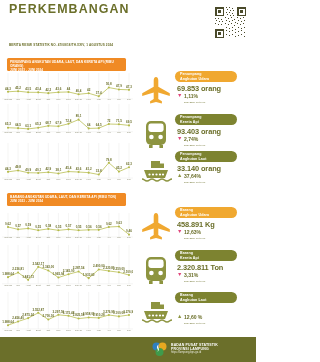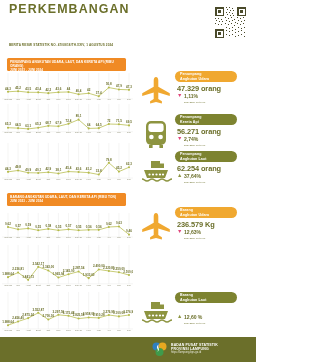--- a/index.html
+++ b/index.html
@@ -544,40 +544,40 @@
     </div>
 
   <div class="kpi orange" style="left:136px;top:70px;">
     <svg class="icon" viewBox="0 0 36 36">
       <path d="M18 4c1.5 0 2.3 1.6 2.3 3.6v6.2l11.5 6.4v2.9l-11.5-3.5v6.3l3.6 2.4v2.3L18 28.9l-5.9 1.7v-2.3l3.6-2.4v-6.3L4.2 23.1v-2.9l11.5-6.4V7.6C15.7 5.6 16.5 4 18 4z" fill="#f0a830"></path>
     </svg>
     <div class="pill">
       <div>Penumpang</div>
       <div>Angkutan Udara</div>
     </div>
-    <div class="val">47.329 orang</div>
+    <div class="val">69.853 orang</div>
     <div class="arrow down">▼</div>
     <div class="delta">1,11%</div>
     <div class="note">Juni 2024 (m-to-m)</div>
   </div>
 
   <div class="kpi green" style="left:136px;top:113px;">
     <svg class="icon" viewBox="0 0 36 36">
       <rect x="8" y="5" width="20" height="24" rx="5" fill="#8d9440"></rect>
       <rect x="10.4" y="7.6" width="15.2" height="8.4" rx="2.4" fill="#fff"></rect>
       <circle cx="13.4" cy="21" r="2.3" fill="#fff"></circle>
         <circle cx="22.6" cy="21" r="2.3" fill="#fff"></circle>
       <rect x="11" y="29" width="3.6" height="3" fill="#8d9440"></rect>
         <rect x="21.4" y="29" width="3.6" height="3" fill="#8d9440"></rect>
     </svg>
     <div class="pill">
       <div>Penumpang</div>
       <div>Kereta Api</div>
     </div>
-    <div class="val">56.271 orang</div>
+    <div class="val">93.403 orang</div>
     <div class="arrow down">▼</div>
     <div class="delta">2,74%</div>
     <div class="note">Juni 2024 (m-to-m)</div>
   </div>
 
   <div class="kpi green" style="left:136px;top:150px;">
     <svg class="icon" viewBox="0 0 36 36">
       <rect x="13" y="8" width="9" height="7" fill="#8d9440"></rect>
       <rect x="22" y="10.5" width="4" height="4.5" fill="#8d9440"></rect>
       <path d="M6 17h24l-3 8H9z" fill="#8d9440"></path>
@@ -587,40 +587,58 @@
           <circle cx="18.5" cy="21.5" r="1.1"></circle>
           <circle cx="22" cy="21.5" r="1.1"></circle>
           <circle cx="25" cy="21.5" r="1.1"></circle>
         </g>
       <path d="M4 26c2.5 0 2.5 2 5 2s2.5-2 5-2 2.5 2 5 2 2.5-2 5-2 2.5 2 5 2 2.5-2 5-2" stroke="#8d9440" stroke-width="1.6" fill="none"></path>
     </svg>
     <div class="pill">
       <div>Penumpang</div>
       <div>Angkutan Laut</div>
     </div>
-    <div class="val">62.254 orang</div>
+    <div class="val">33.140 orang</div>
     <div class="arrow up">▲</div>
     <div class="delta">37,64%</div>
     <div class="note">Juni 2024 (m-to-m)</div>
   </div>
 
   <div class="kpi orange" style="left:136px;top:206px;">
     <svg class="icon" viewBox="0 0 36 36">
       <path d="M18 4c1.5 0 2.3 1.6 2.3 3.6v6.2l11.5 6.4v2.9l-11.5-3.5v6.3l3.6 2.4v2.3L18 28.9l-5.9 1.7v-2.3l3.6-2.4v-6.3L4.2 23.1v-2.9l11.5-6.4V7.6C15.7 5.6 16.5 4 18 4z" fill="#f0a830"></path>
     </svg>
     <div class="pill">
       <div>Barang</div>
       <div>Angkutan Udara</div>
     </div>
-    <div class="val">236.579 Kg</div>
+    <div class="val">458.891 Kg</div>
     <div class="arrow down">▼</div>
     <div class="delta">12,63%</div>
     <div class="note">Juni 2024 (m-to-m)</div>
   </div>
 
+  <div class="kpi green" style="left:136px;top:249px;">
+    <svg class="icon" viewBox="0 0 36 36">
+      <rect x="8" y="5" width="20" height="24" rx="5" fill="#8d9440"></rect>
+      <rect x="10.4" y="7.6" width="15.2" height="8.4" rx="2.4" fill="#fff"></rect>
+      <circle cx="13.4" cy="21" r="2.3" fill="#fff"></circle>
+        <circle cx="22.6" cy="21" r="2.3" fill="#fff"></circle>
+      <rect x="11" y="29" width="3.6" height="3" fill="#8d9440"></rect>
+        <rect x="21.4" y="29" width="3.6" height="3" fill="#8d9440"></rect>
+    </svg>
+    <div class="pill">
+      <div>Barang</div>
+      <div>Kereta Api</div>
+    </div>
+    <div class="val">2.320.811 Ton</div>
+    <div class="arrow down">▼</div>
+    <div class="delta">3,31%</div>
+    <div class="note">Juni 2024 (m-to-m)</div>
+  </div>
 
   <div class="kpi green" style="left:136px;top:291px;">
     <svg class="icon" viewBox="0 0 36 36">
       <rect x="13" y="8" width="9" height="7" fill="#8d9440"></rect>
       <rect x="22" y="10.5" width="4" height="4.5" fill="#8d9440"></rect>
       <path d="M6 17h24l-3 8H9z" fill="#8d9440"></path>
       <g fill="#fff">
           <circle cx="11.5" cy="21.5" r="1.1"></circle>
           <circle cx="15" cy="21.5" r="1.1"></circle>
           <circle cx="18.5" cy="21.5" r="1.1"></circle>

